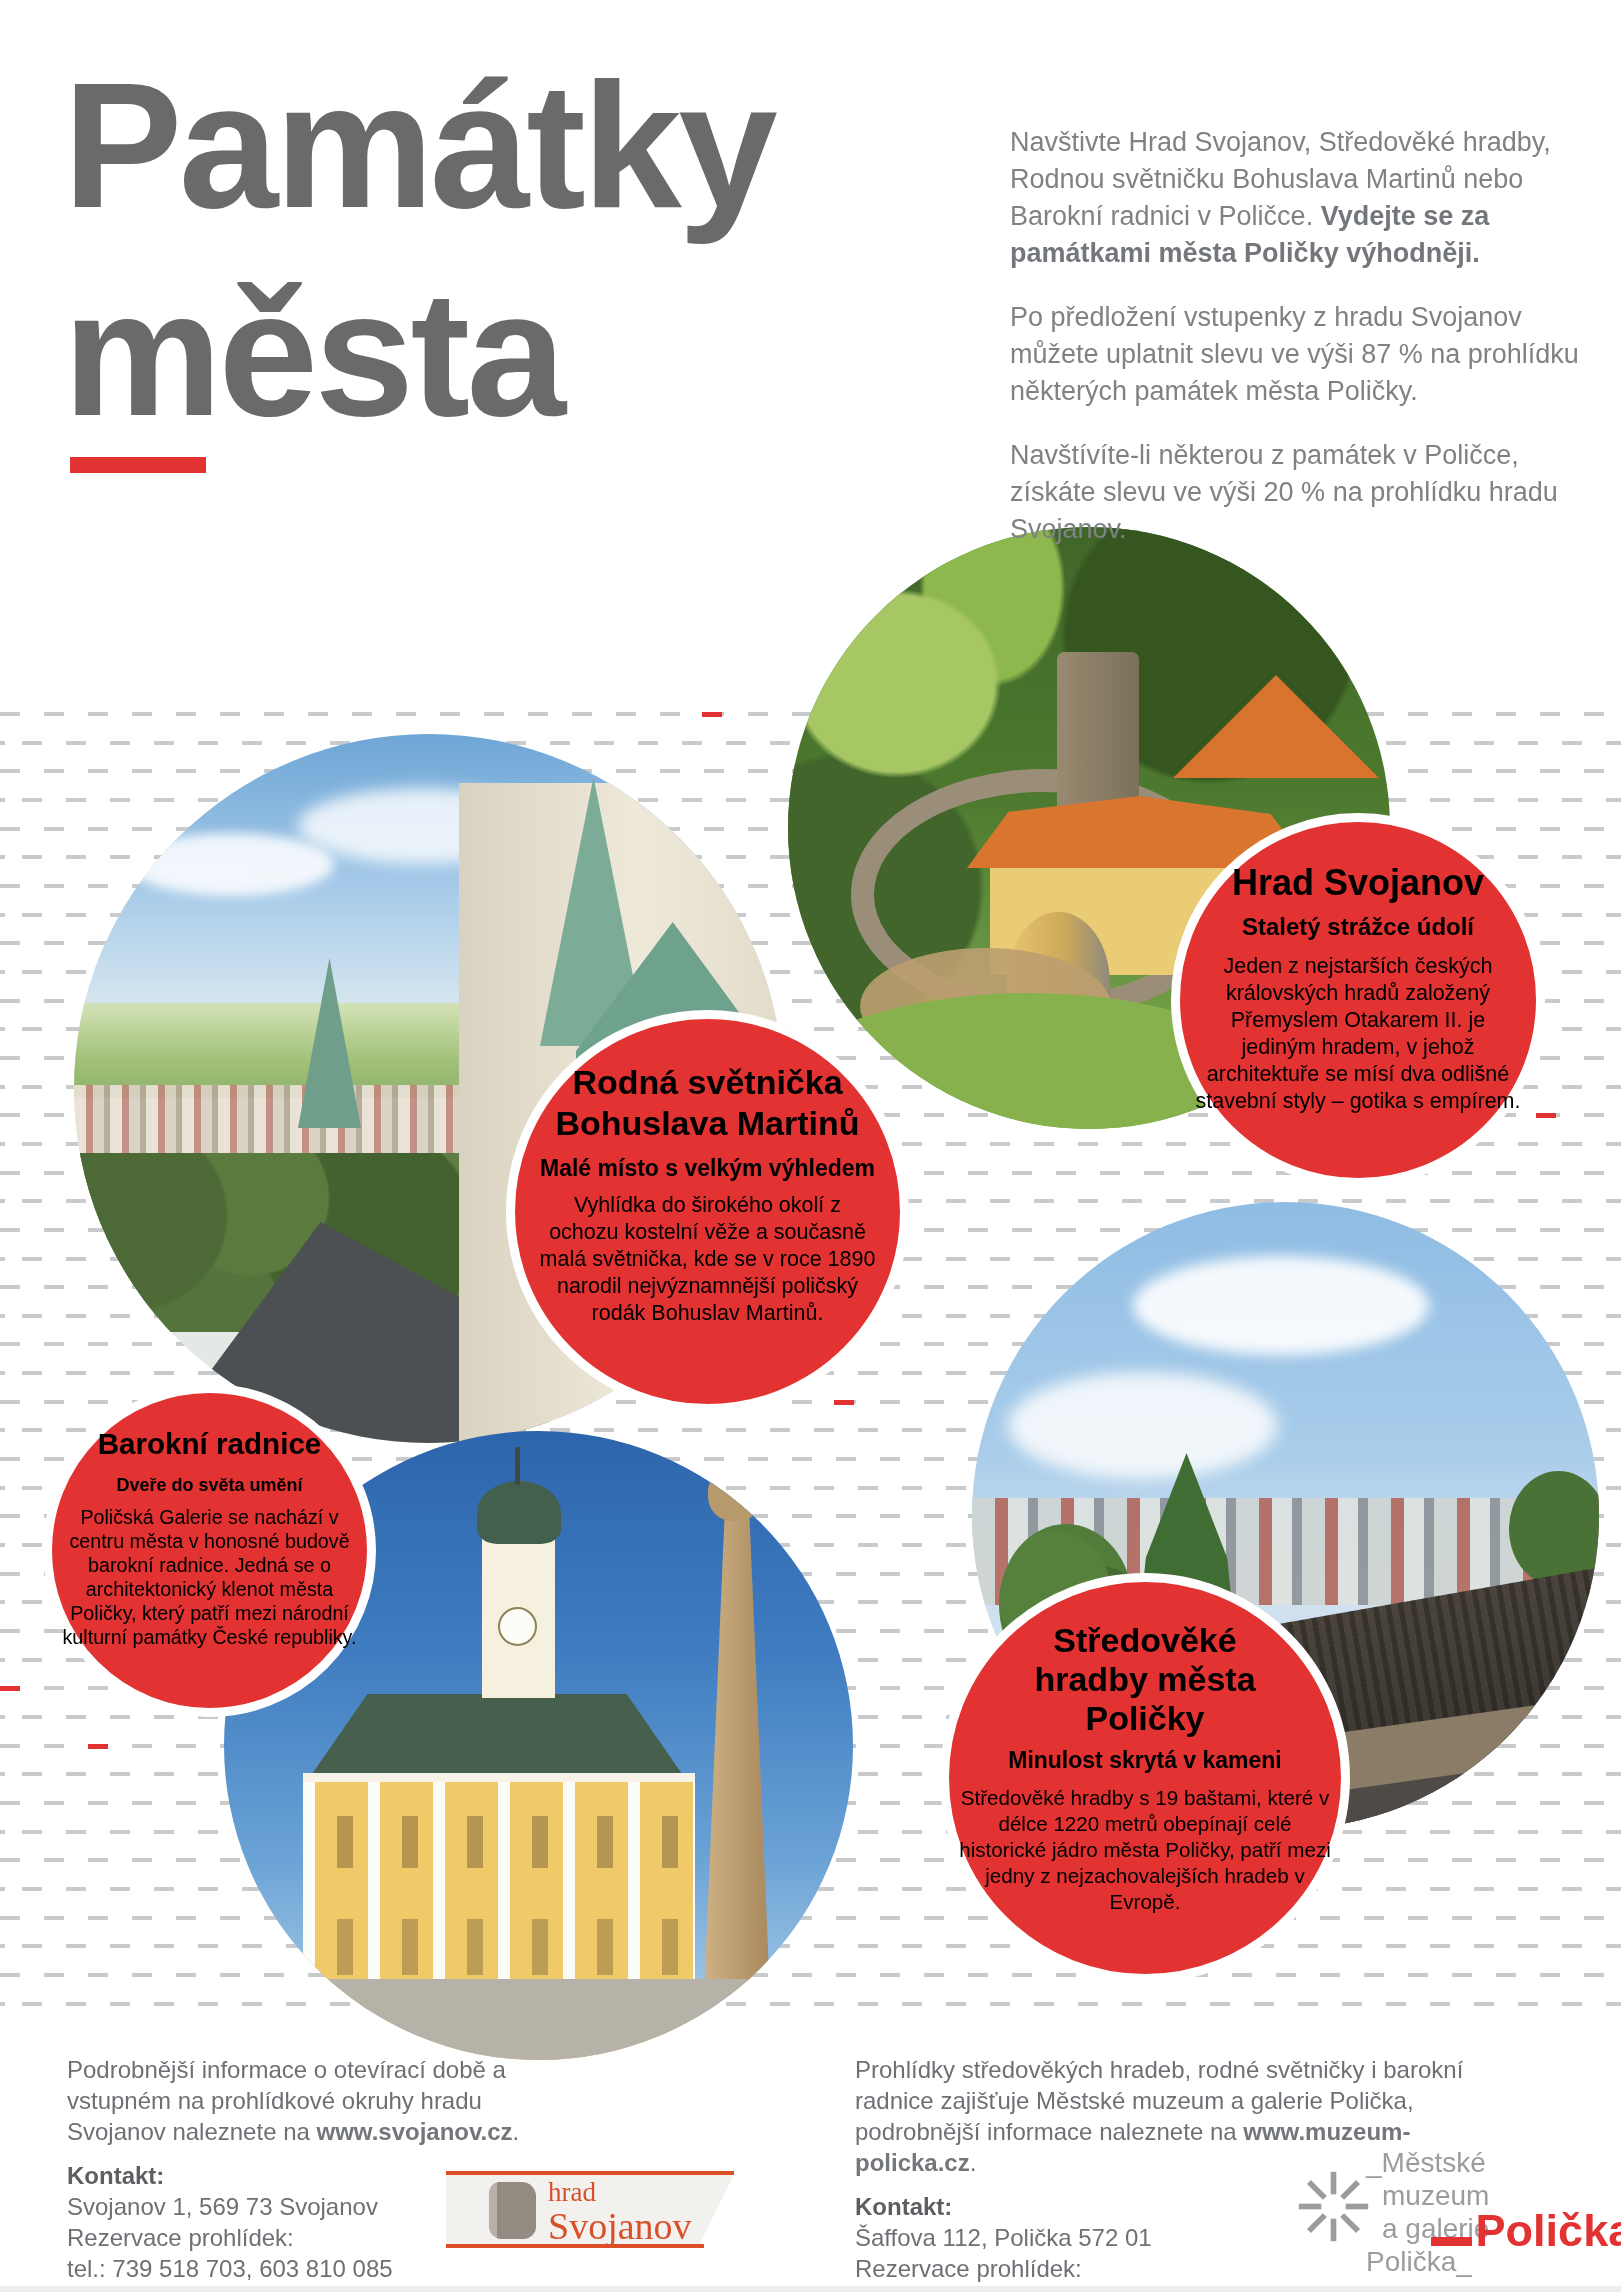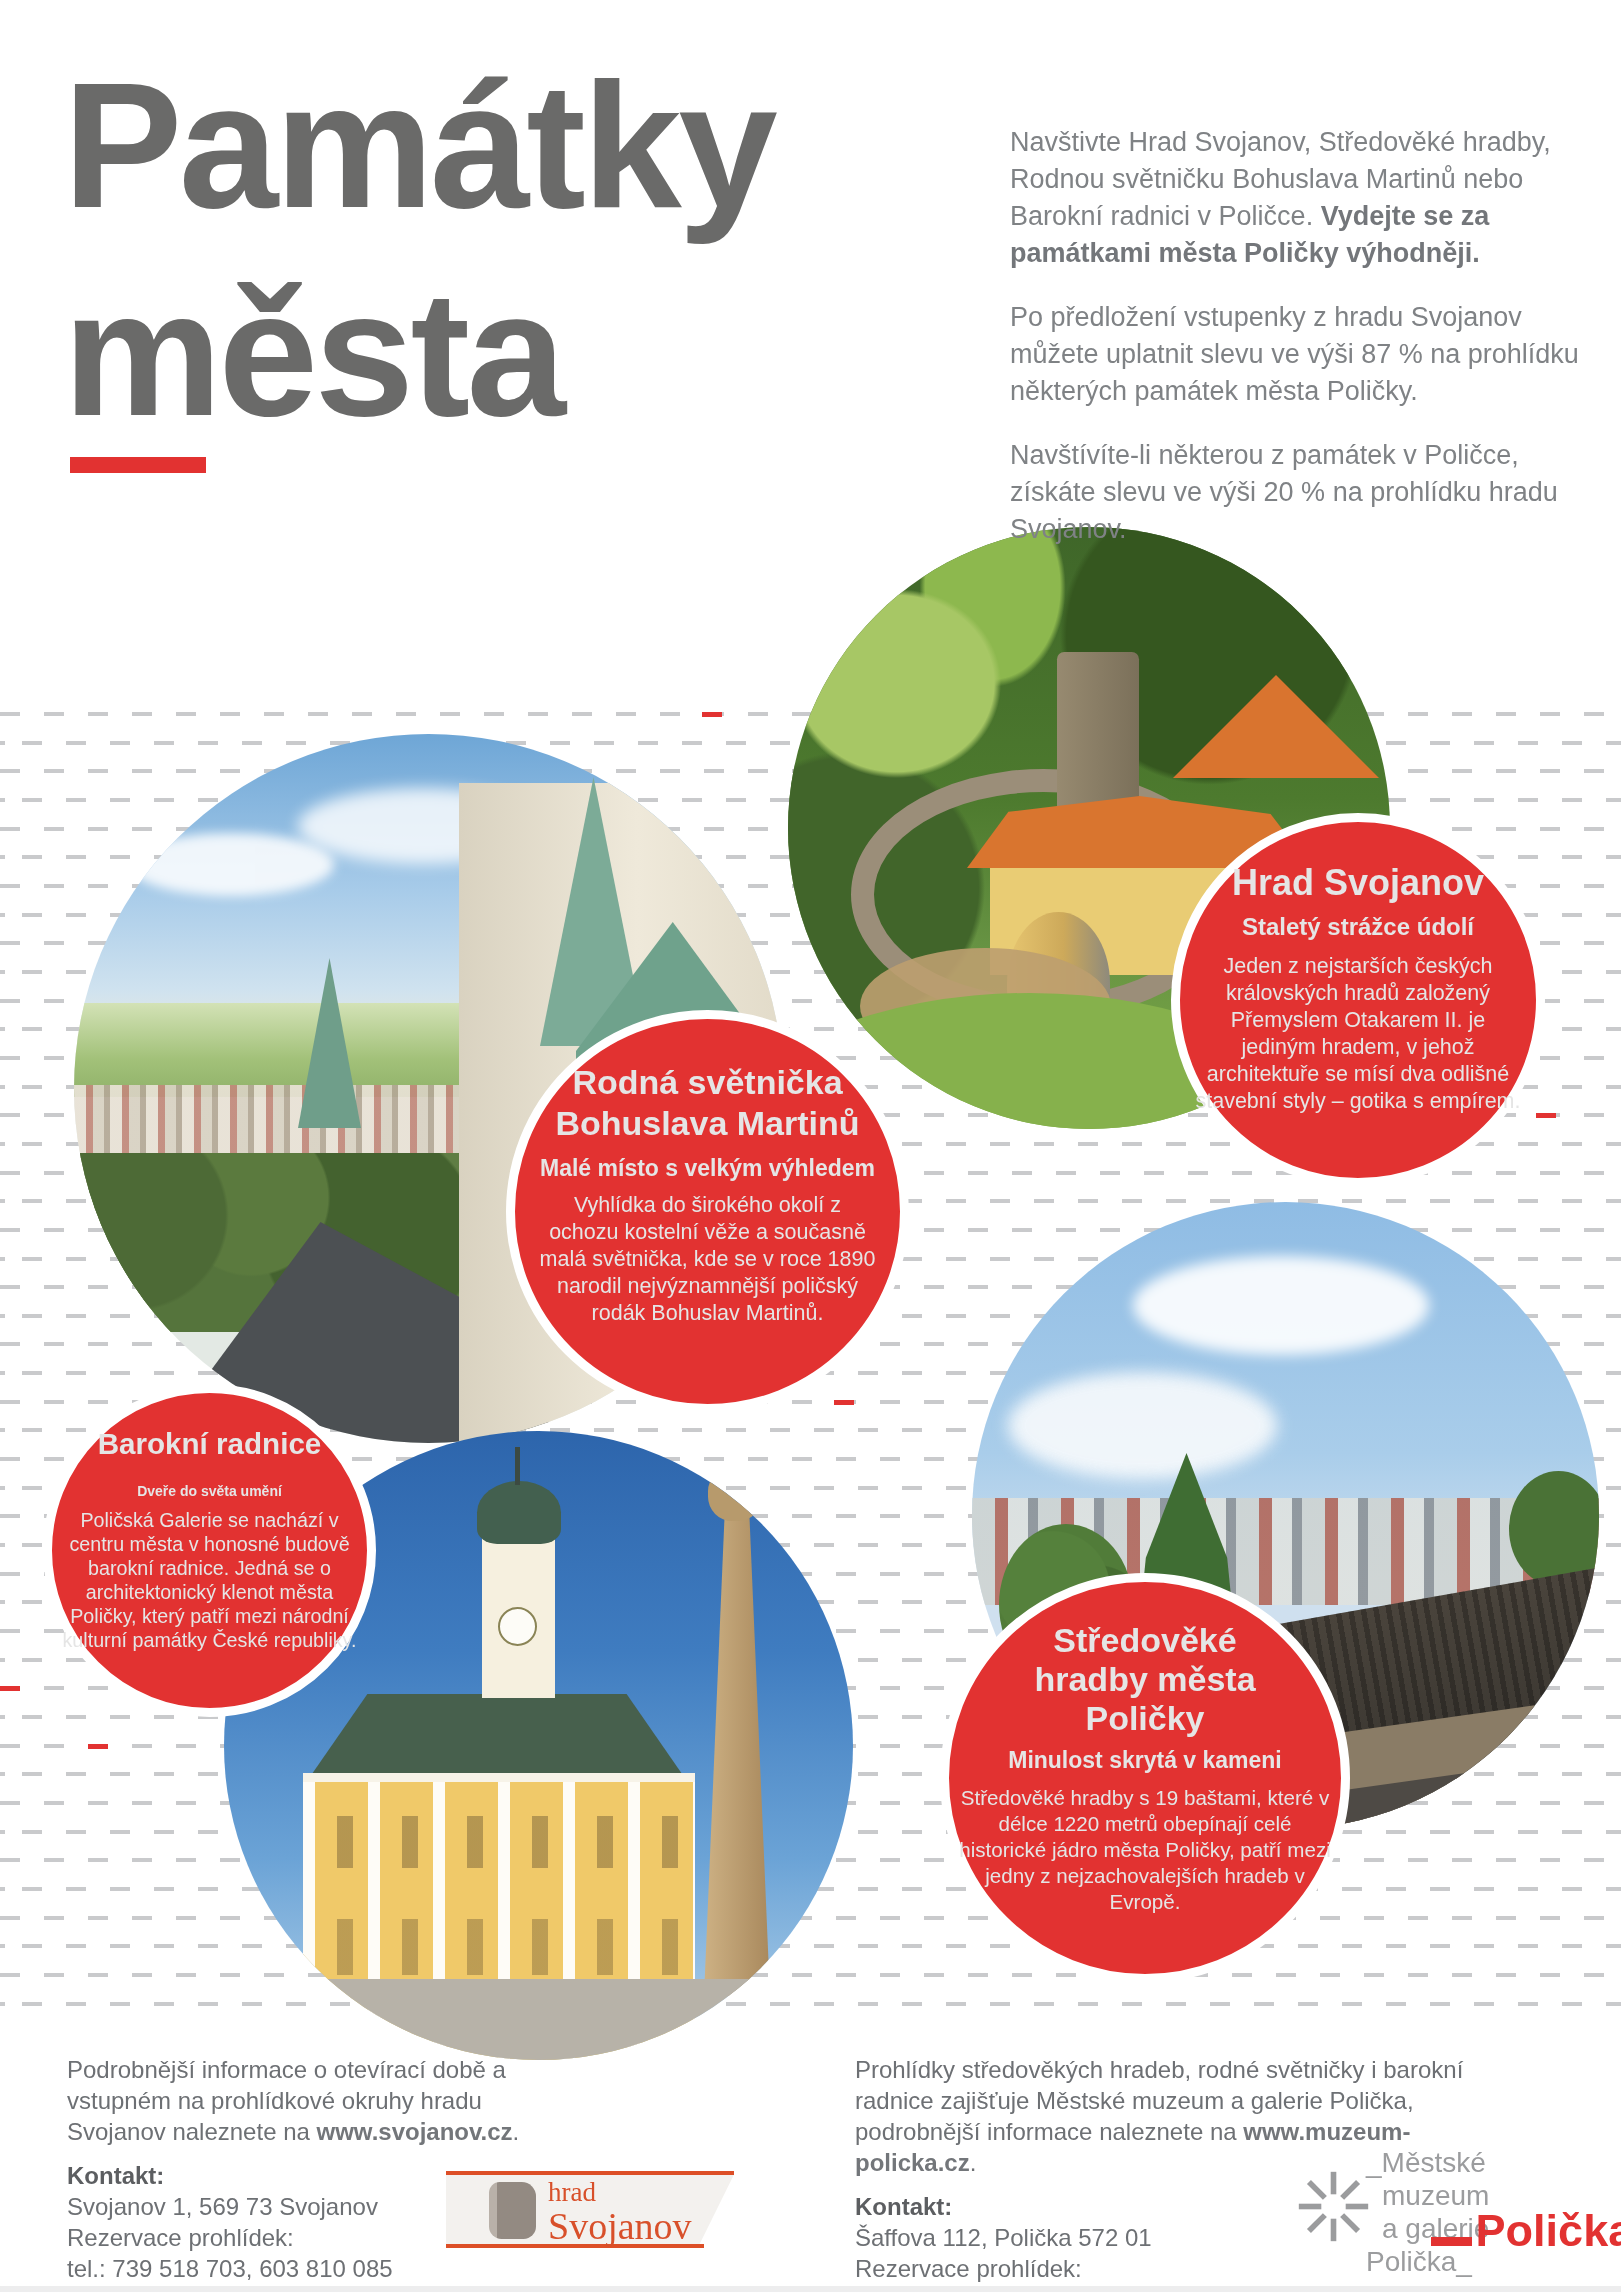--- a/index.html
+++ b/index.html
@@ -105,34 +105,34 @@
     linear-gradient(180deg,#4a443c,#35322d);transform:rotate(-10deg);}
   .pw-stone{left:-36px;top:537px;width:734px;height:233px;background:
     radial-gradient(circle at 12% 30%,#6d6152 0 6%,transparent 7%),
     radial-gradient(circle at 32% 60%,#7c7060 0 7%,transparent 8%),
     radial-gradient(circle at 55% 35%,#665b4d 0 6%,transparent 7%),
     radial-gradient(circle at 76% 65%,#71654f 0 7%,transparent 8%),#8a7c66;transform:rotate(-8deg);}
   .pw-path{left:296px;top:573px;width:376px;height:125px;background:#4e4a45;transform:rotate(-8deg);}
 
   
   .card{position:absolute;z-index:3;border-radius:50%;background:#e23231;border:9px solid #fff;
-        box-sizing:border-box;color:#e5e5e5;text-align:center;}
+        box-sizing:border-box;color:#000000;text-align:center;}
   .card .ttl{font-weight:bold;}
   .card .sub{font-weight:bold;}
   .c-rodna{left:506px;top:1010px;width:403px;height:403px;padding-top:43px;}
   .c-rodna .ttl{font-size:34px;line-height:41px;}
   .c-rodna .sub{font-size:23px;margin-top:10.7px;}
   .c-rodna .body{font-size:21.5px;line-height:27px;margin:10.7px auto 0;width:340px;}
   .c-hrad{left:1171px;top:813px;width:374px;height:374px;padding-top:41px;}
   .c-hrad .ttl{font-size:36px;line-height:39px;}
   .c-hrad .sub{font-size:24px;margin-top:10.7px;}
   .c-hrad .body{font-size:21.5px;line-height:27px;margin:12.5px auto 0;width:333px;}
   .c-barokni{left:43px;top:1384px;width:333px;height:333px;padding-top:34px;}
   .c-barokni .ttl{font-size:29.6px;line-height:34px;}
-  .c-barokni .sub{font-size:14px;margin-top:22px;}
+  .c-barokni .sub{font-size:18px;margin-top:14px;}
   .c-barokni .body{font-size:19.7px;line-height:24px;margin:9px auto 0;width:296px;}
   .c-hradby{left:940px;top:1573px;width:410px;height:410px;padding-top:39px;}
   .c-hradby .ttl{font-size:34px;line-height:39px;margin:0 auto;width:304px;}
   .c-hradby .sub{font-size:23px;margin-top:9px;}
   .c-hradby .body{font-size:20.6px;line-height:26px;margin:10.7px auto 0;width:376px;}
 
   
   .footer-left{position:absolute;left:67px;top:2054px;width:475px;z-index:4;
     font-size:24px;line-height:31px;color:#6d7074;}
   .footer-right{position:absolute;left:855px;top:2054px;width:672px;z-index:4;

